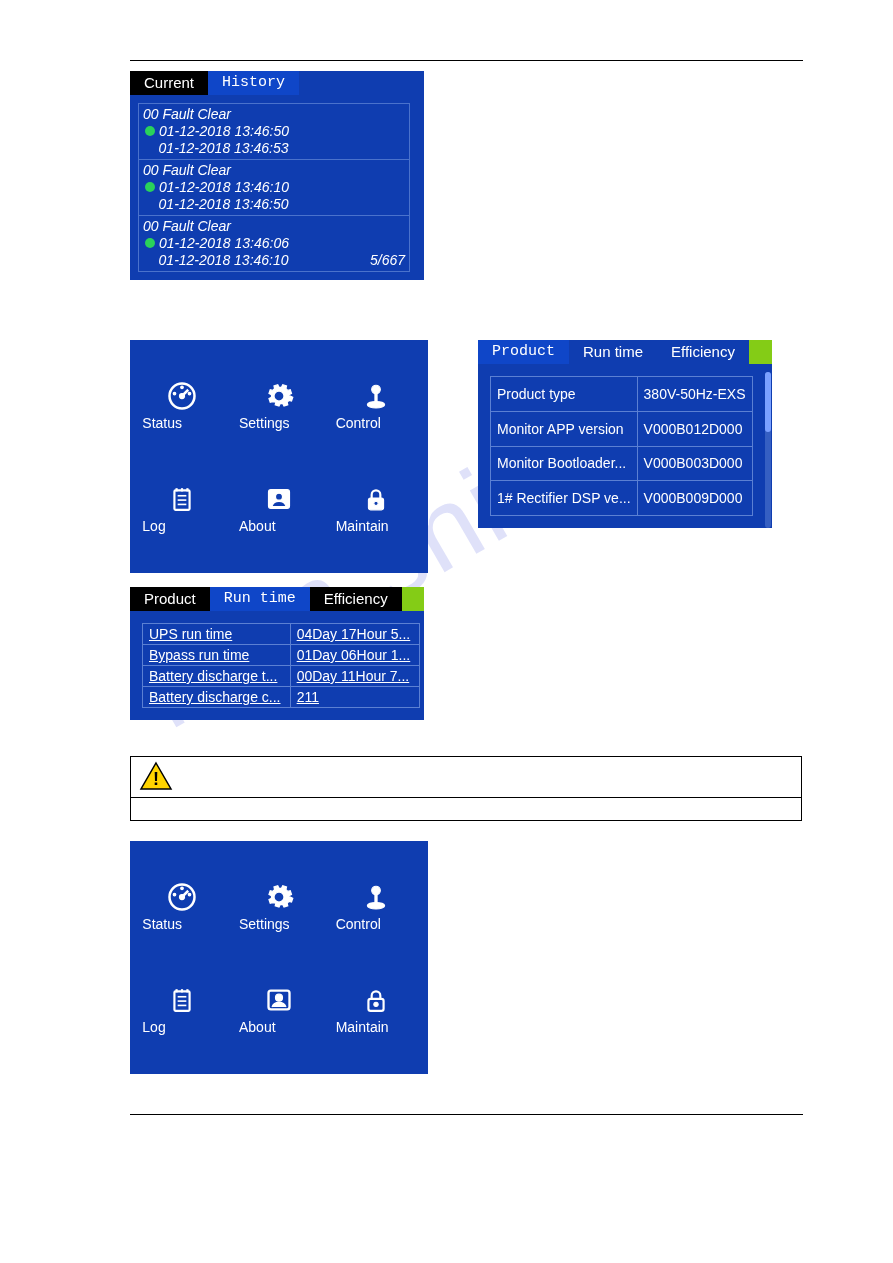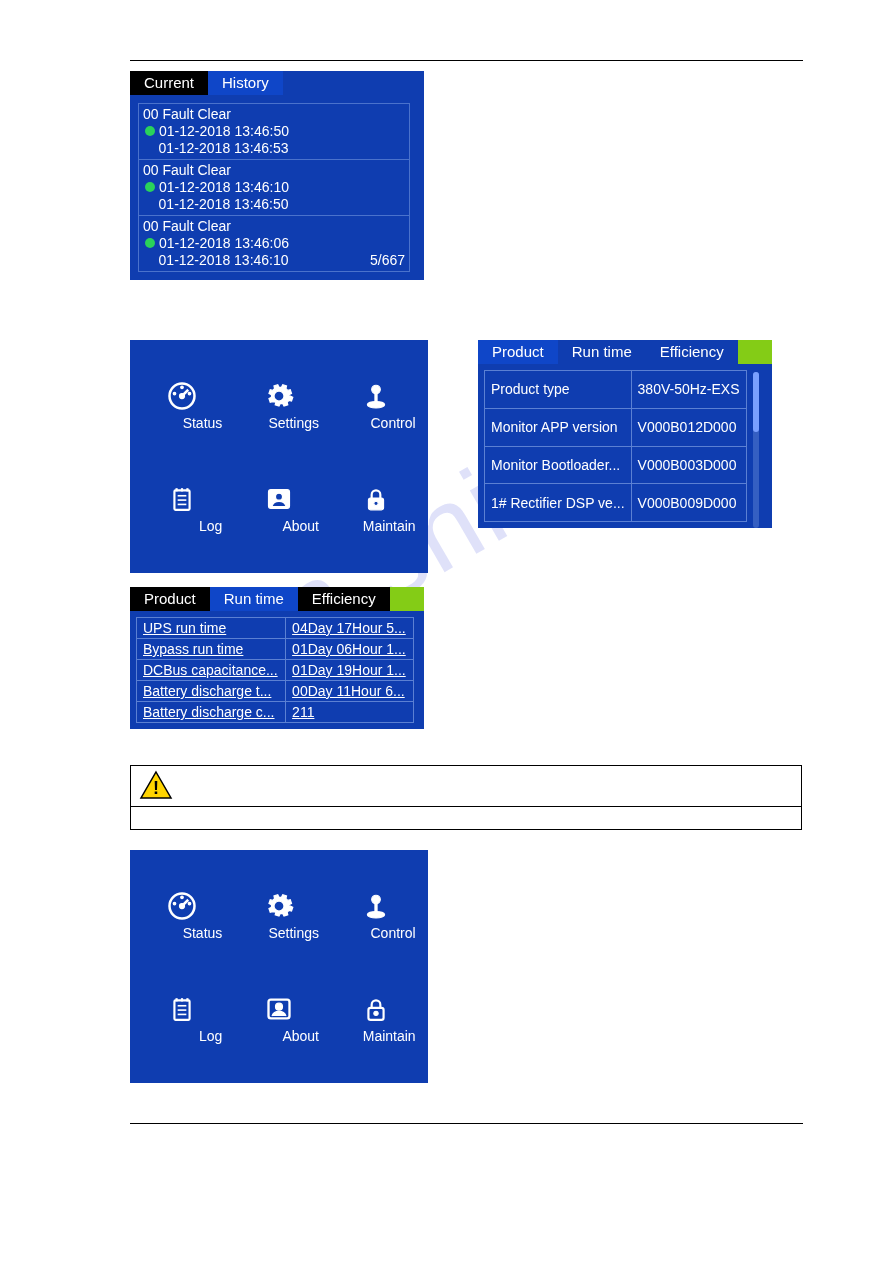--- a/index.html
+++ b/index.html
@@ -24,23 +24,23 @@
   .tabs{
     background:#84cc16;
     display:flex;
     font-size:15px;
   }
   .tab{
     padding:3px 14px 4px 14px;
     color:#fff;
     background:#000;
   }
-  .tab.active{ background:#0f46c8; }
+  .tab.active{ background:#0f46c8;font-family:Liberation Mono, monospace; }
   .tab.gap{flex:1;background:#0f3db0;}
-  .panel-body{padding:8px;}
+  .panel-body{padding:8px;font-style:italic;}
 
   
   .hist{
     border:1px solid #4a72cc;
     width:270px;
   }
   .hist-item{
     border-top:1px solid #4a72cc;
     padding:2px 4px 2px 4px;
     line-height:17px;
@@ -52,35 +52,35 @@
   }
   .pager{float:right;}
 
   
   .menu{
     width:290px;height:205px;
     display:flex;flex-wrap:wrap;align-content:space-around;
     justify-content:space-around;padding:14px 4px;
   }
   .menu-item{
-    width:80px;text-align:right;color:#fff;font-size:14px;
+    width:80px;text-align:left;color:#fff;font-size:14px;
   }
   .menu-item .icon{
     width:34px;height:34px;display:flex;align-items:center;justify-content:center;
     margin:0 auto 2px auto;
   }
   .menu-item svg{fill:#fff;stroke:#fff;}
 
   
   .dtable{
     border-collapse:collapse;
     width:260px;
     color:#fff;
     font-size:14px;
-    margin:6px;
+    margin:12px;
     padding-left:47px;
   }
   .dtable td{
     border:1px solid #5b80d3;
     padding:2px 6px;
     white-space:nowrap;overflow:hidden;text-overflow:ellipsis;
     max-width:140px;
   }
   .scrollbar{
     display:inline-block;width:6px;height:156px;background:#355fc2;
@@ -266,26 +266,22 @@
         <tbody>
             <tr>
               <td>UPS run time</td>
               <td>04Day 17Hour 5...</td>
             </tr>
         <tr>
               <td>Bypass run time</td>
               <td>01Day 06Hour 1...</td>
             </tr>
         <tr>
-              <td>DCBus capacitance...</td>
-              <td>01Day 19Hour 1...</td>
-            </tr>
-        <tr>
               <td>Battery discharge t...</td>
-              <td>00Day 11Hour 6...</td>
+              <td>00Day 11Hour 7...</td>
             </tr>
         <tr>
               <td>Battery discharge c...</td>
               <td>211</td>
             </tr>
       </tbody>
         </table>
     </div>
 
     

